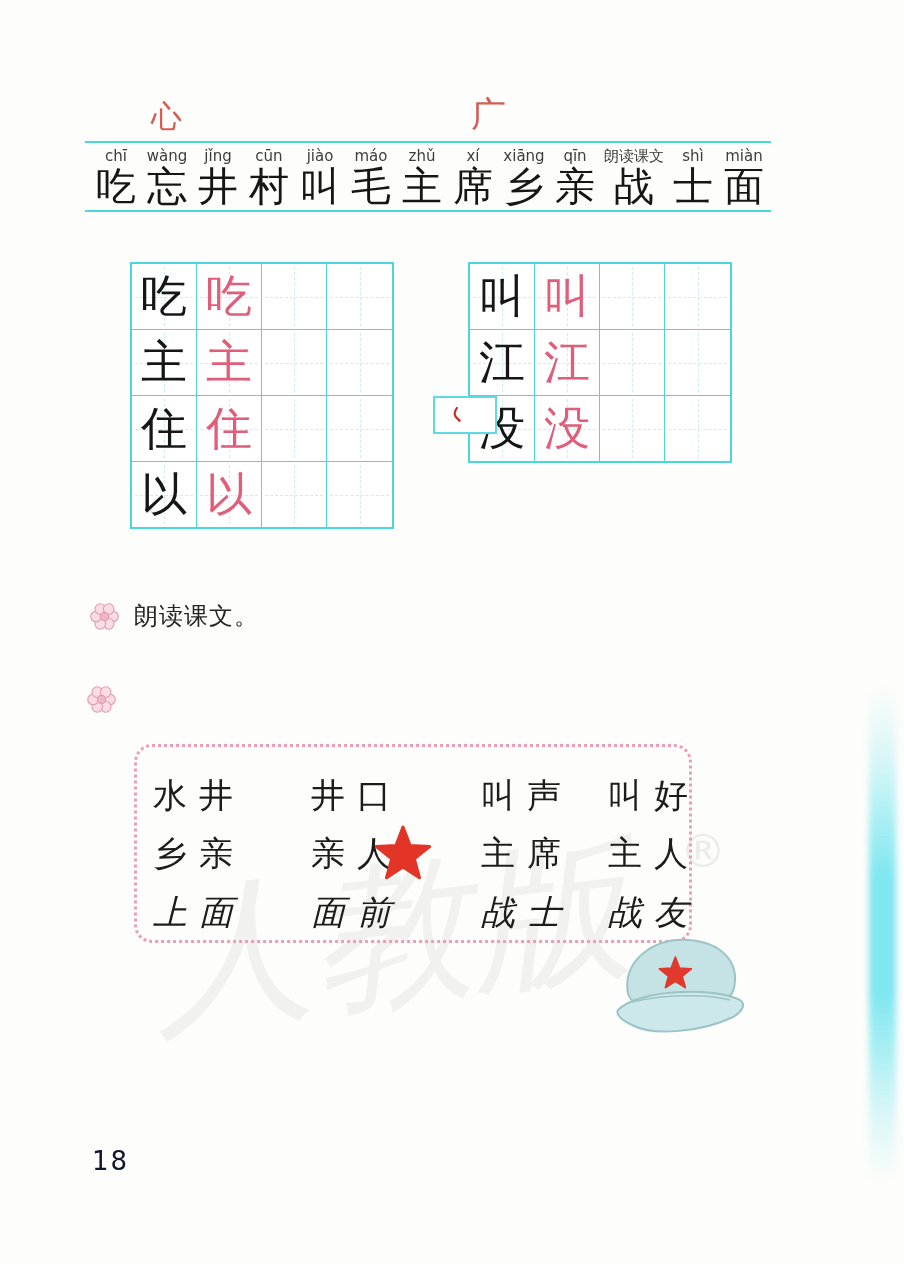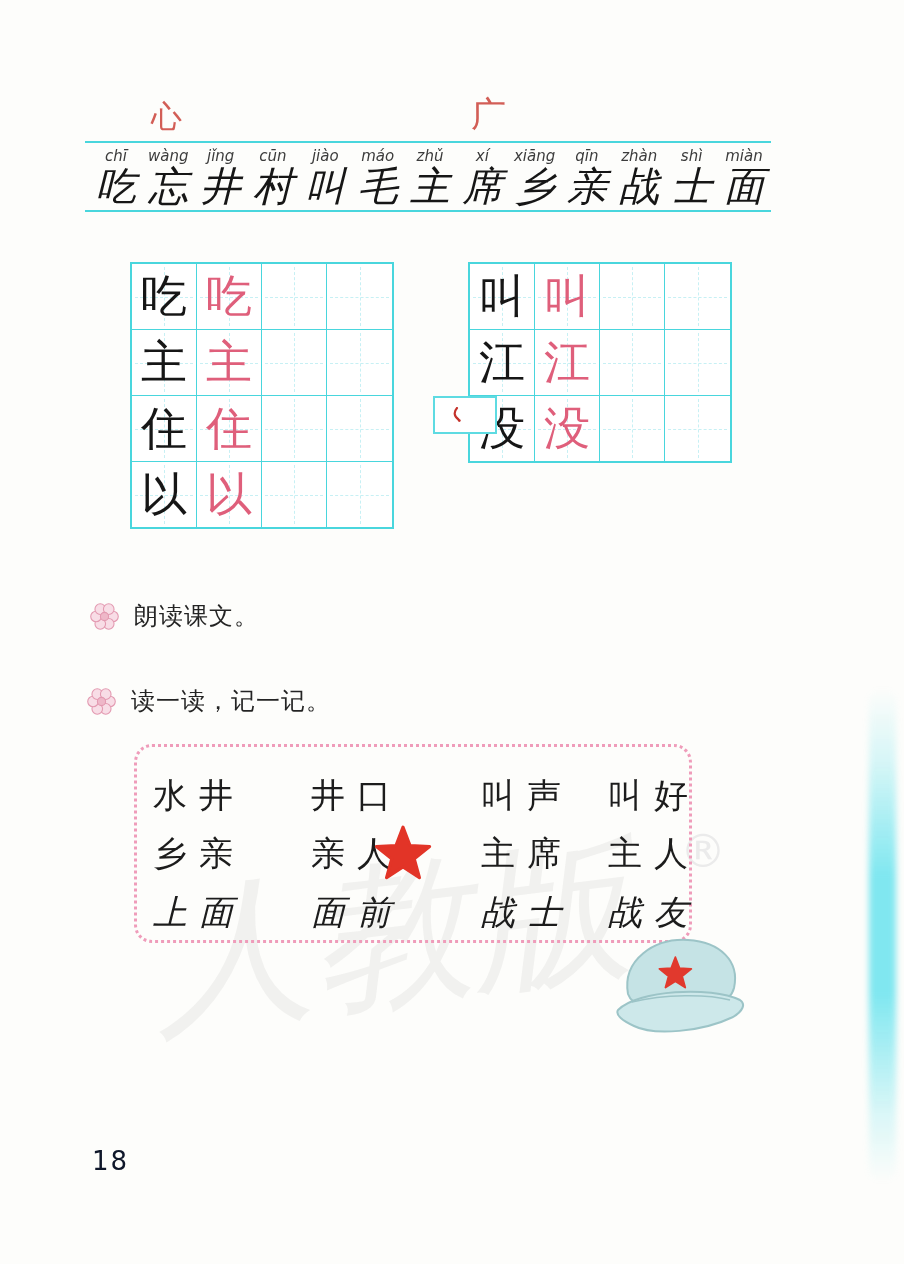--- a/index.html
+++ b/index.html
@@ -12,21 +12,21 @@
   }
   .abs { position:absolute; }
 
   
   .radical { color:#c8372e; opacity:.8; font-size:31px; line-height:1; }
 
   
   .rule { position:absolute; left:85px; width:686px; height:2px; background:#49d6dd; }
 
   
-  .py-row { left:94px; top:147px; width:672px; display:flex; justify-content:space-between;font-style:italic; }
+  .py-row { left:94px; top:147px; width:672px; display:flex; justify-content:space-between; }
   .py-col { display:flex; flex-direction:column; align-items:center; min-width:44px; }
   .py     { font-family:"DejaVu Sans",sans-serif; font-size:15px; color:#3c3c3c; line-height:18px; }
   .hz     { font-size:40px; line-height:44px; color:#161616; }
 
   
   .wgrid { position:absolute; border:2px solid #49d6dd; background:#fff; }
   .grow  { display:flex; border-bottom:1.5px solid #49d6dd; }
   .grow:last-child { border-bottom:none; }
   .cell  { position:relative; width:65px; height:65px; border-right:1.5px solid #49d6dd;
            display:flex; align-items:center; justify-content:center; }
@@ -127,21 +127,21 @@
     </div>
   <div class="py-col">
       <span class="py">xiāng</span>
       <span class="hz">乡</span>
     </div>
   <div class="py-col">
       <span class="py">qīn</span>
       <span class="hz">亲</span>
     </div>
   <div class="py-col">
-      <span class="py">zhàn</span>
+      <span class="py">朗读课文</span>
       <span class="hz">战</span>
     </div>
   <div class="py-col">
       <span class="py">shì</span>
       <span class="hz">士</span>
     </div>
   <div class="py-col">
       <span class="py">miàn</span>
       <span class="hz">面</span>
     </div>
@@ -250,21 +250,20 @@
     <g fill="#f8dde6" stroke="#e39ab1" stroke-width="0.9">
       <circle cx="19" cy="12" r="4.4"></circle>
         <circle cx="15.5" cy="18.1" r="4.4"></circle>
         <circle cx="8.5" cy="18.1" r="4.4"></circle>
       <circle cx="5" cy="12" r="4.4"></circle>
         <circle cx="8.5" cy="5.9" r="4.4"></circle>
         <circle cx="15.5" cy="5.9" r="4.4"></circle>
     </g>
     <circle cx="12" cy="12" r="3.4" fill="#eeb7c8" stroke="#e39ab1" stroke-width="0.9"></circle>
   </svg>
-  <span class="extext">读一读，记一记。</span>
 </div>
 
 <div class="abs wordbox">
   <span class="word w-r0 w-c0">水井</span>
   <span class="word w-r0 w-c1">井口</span>
   <span class="word w-r0 w-c2">叫声</span>
   <span class="word w-r0 w-c3">叫好</span>
 
   <span class="word w-r1 w-c0">乡亲</span>
   <span class="word w-r1 w-c1">亲人</span>

